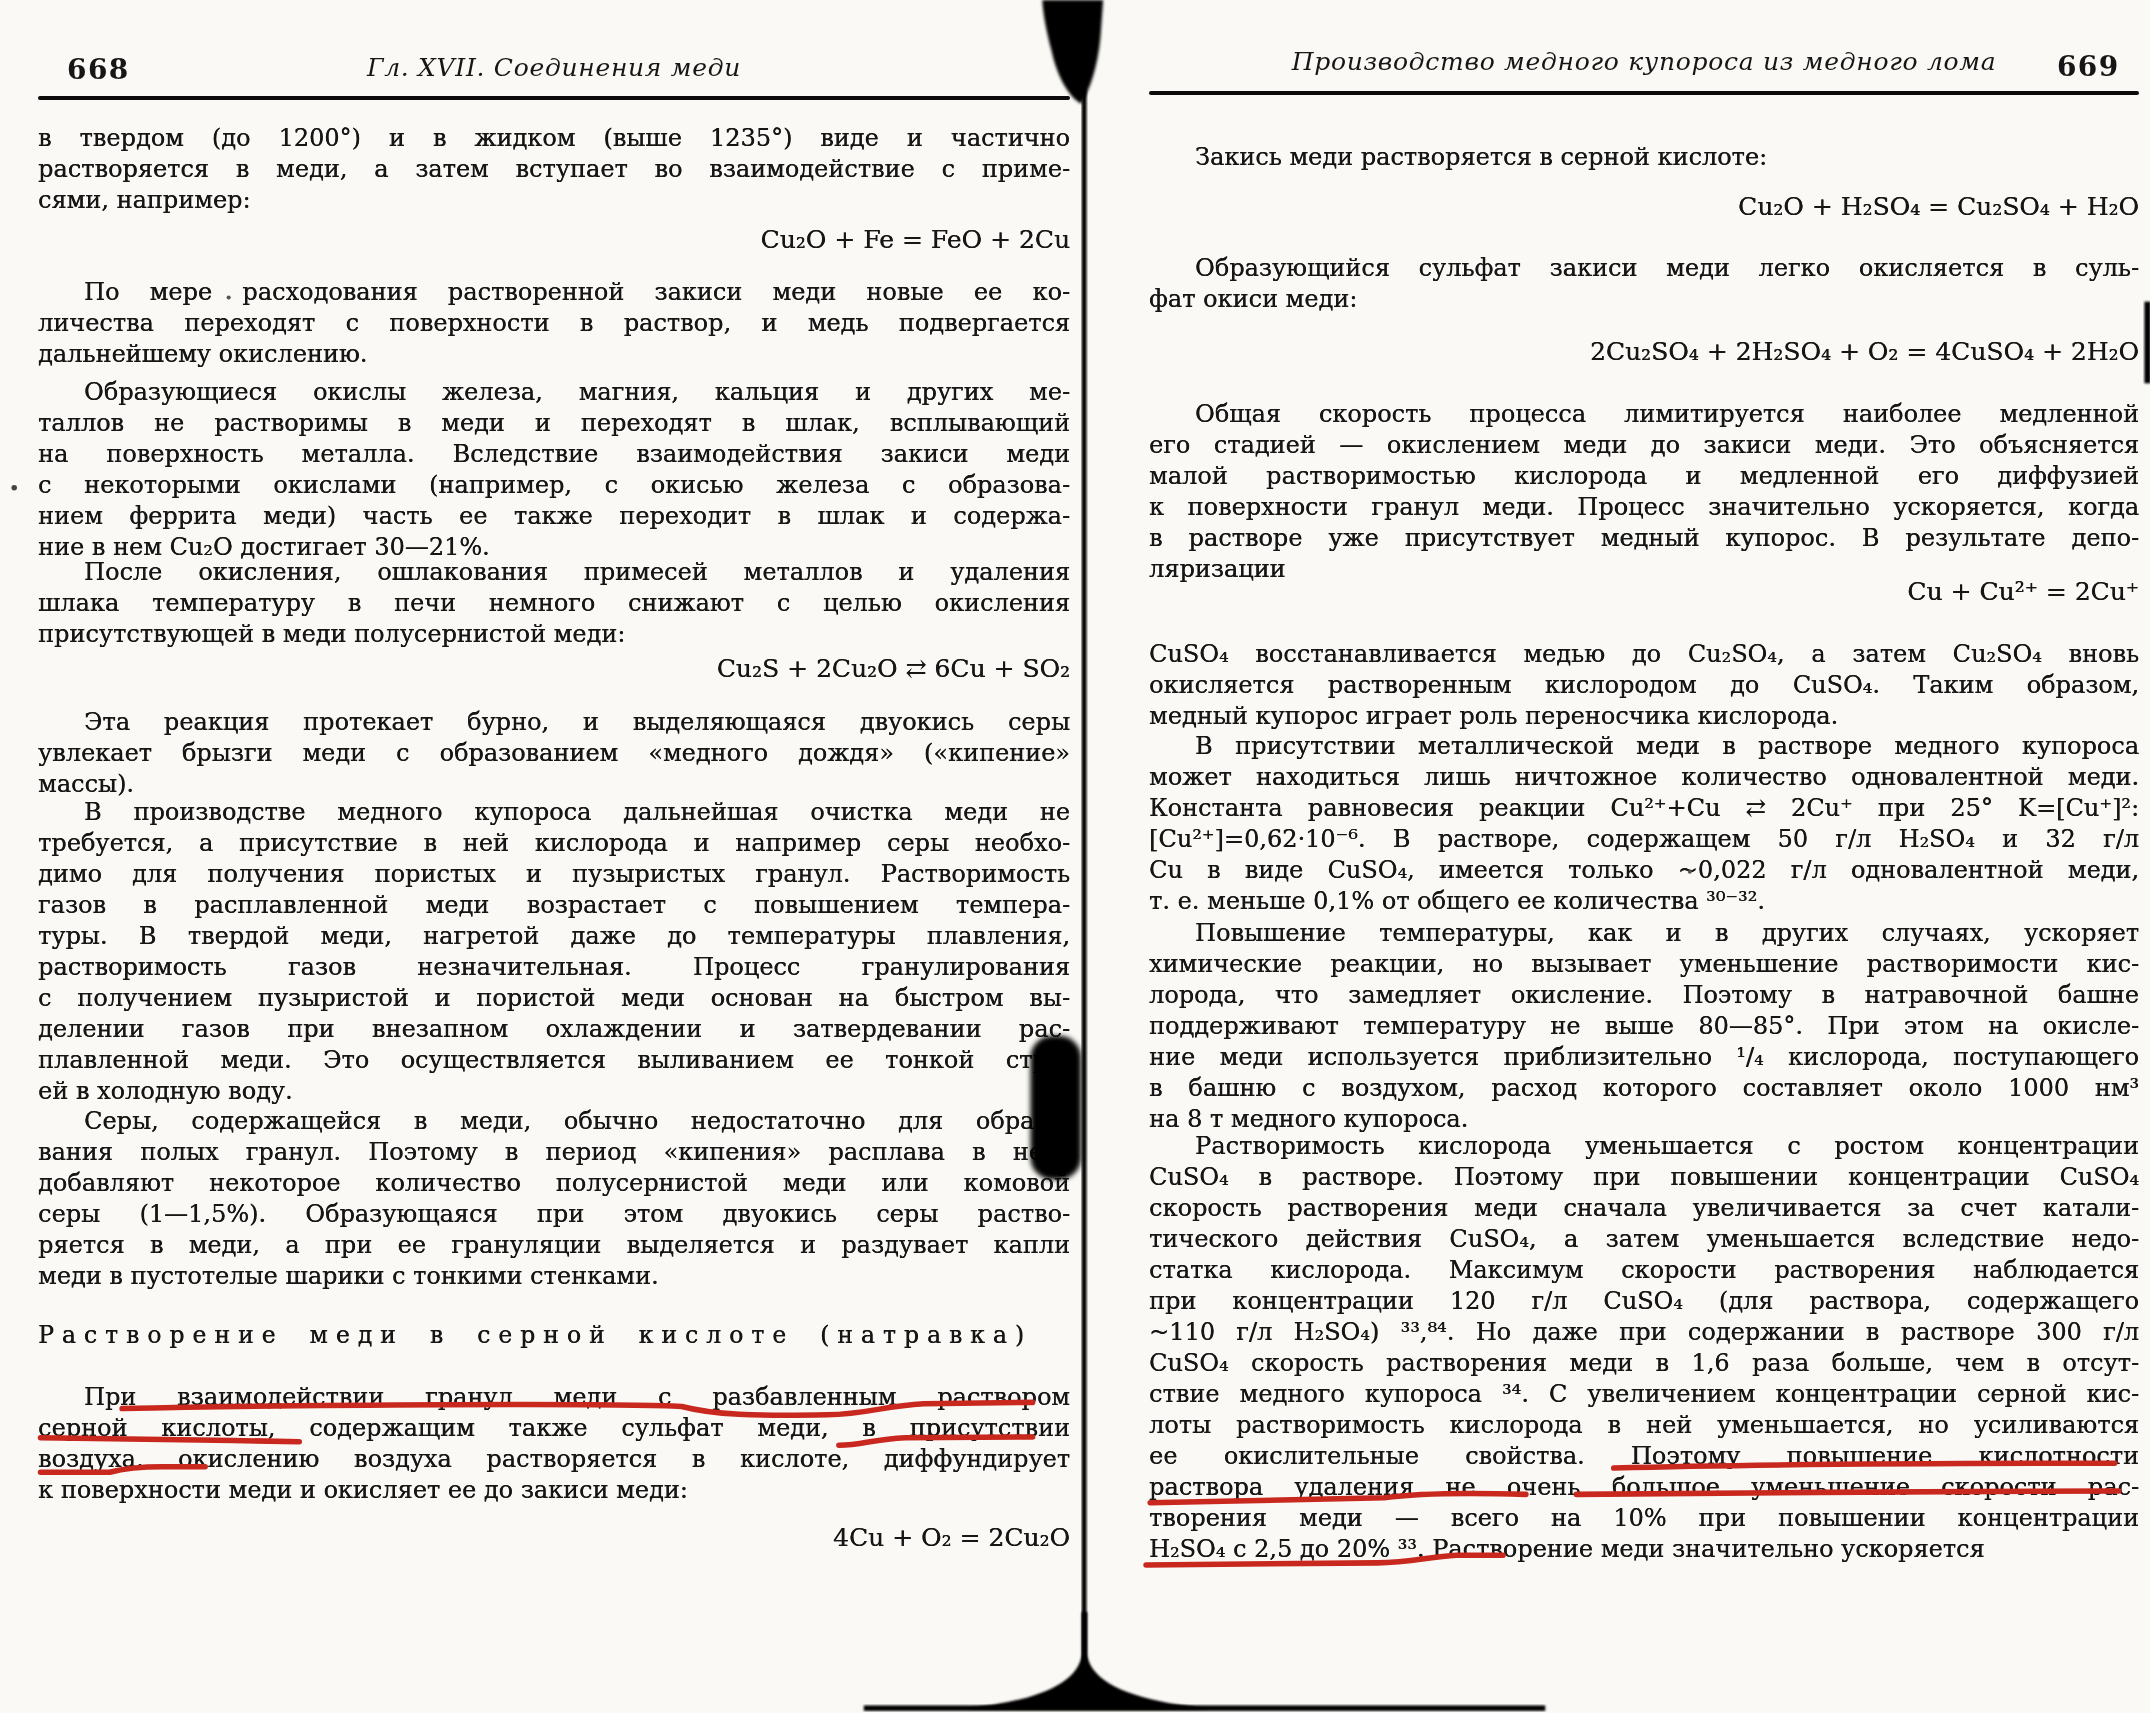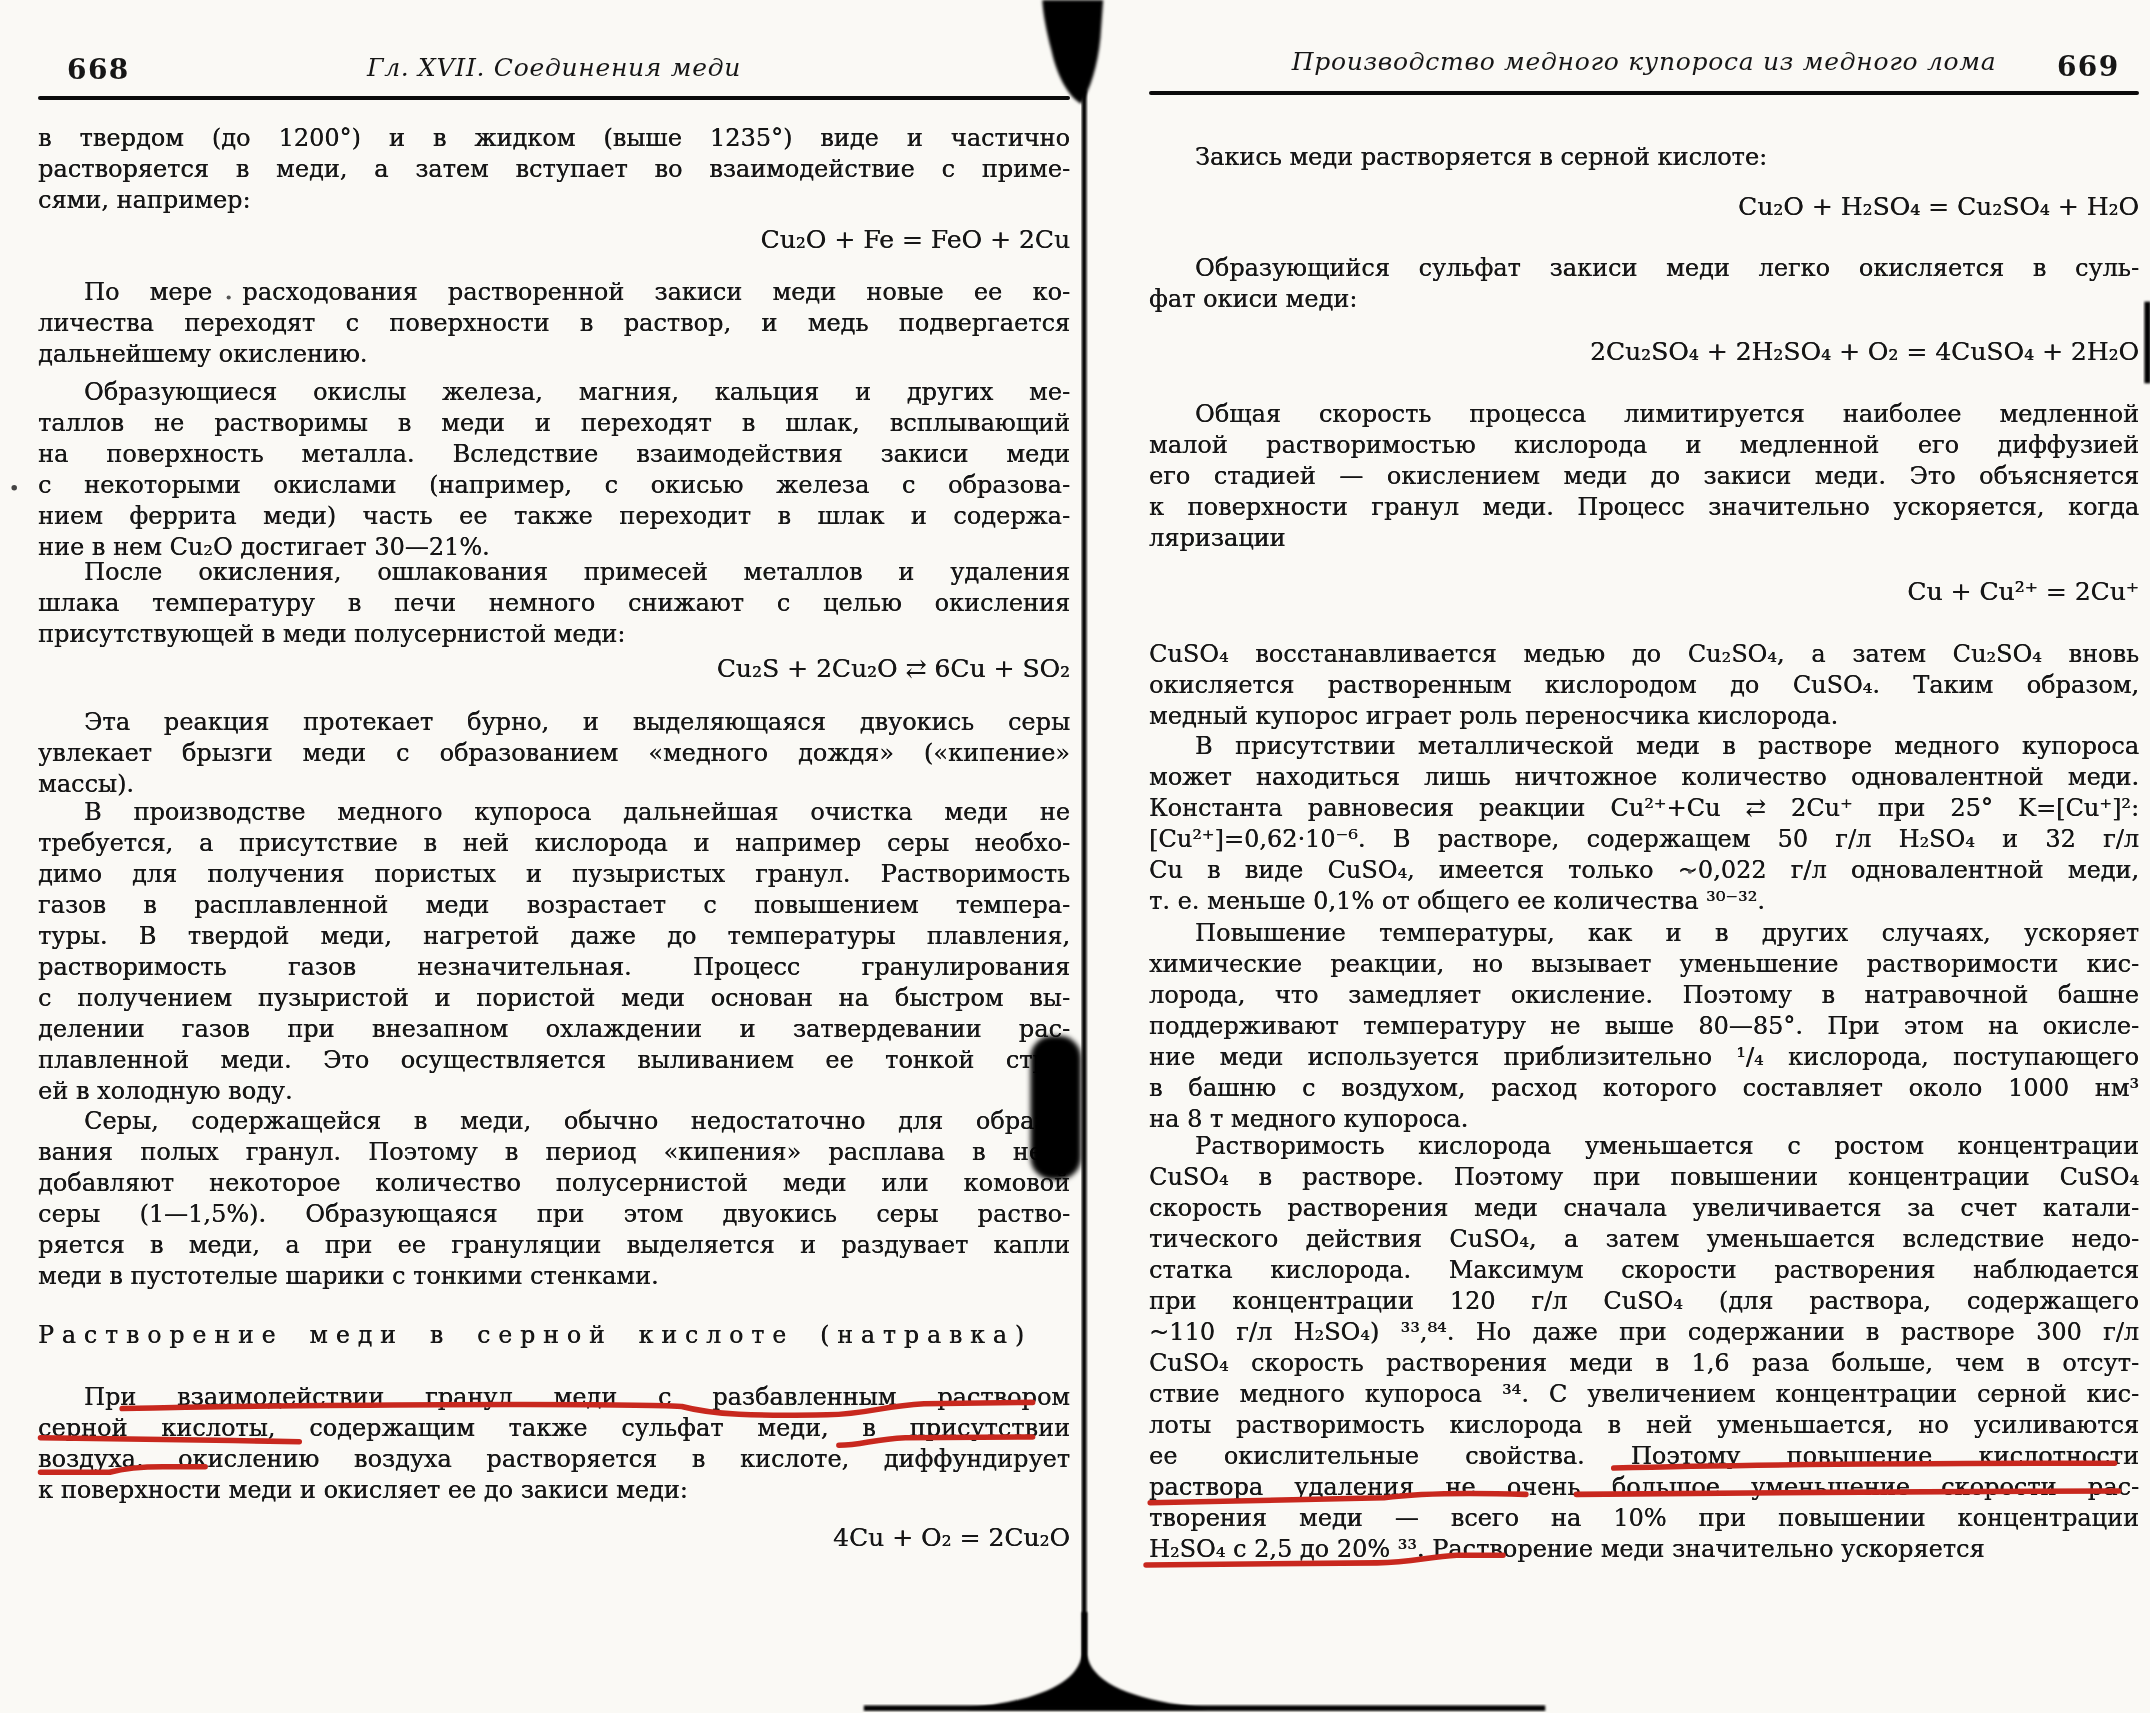--- a/index.html
+++ b/index.html
@@ -127,23 +127,24 @@
       <div class="ln last ind">Закись меди растворяется в серной кислоте:</div>
     </div>
   <div class="formula" id="Rf1">Cu₂O + H₂SO₄ = Cu₂SO₄ + H₂O</div>
   <div class="para" id="Rp1">
       <div class="ln ind">Образующийся сульфат закиси меди легко окисляется в суль-</div>
       <div class="ln last">фат окиси меди:</div>
     </div>
   <div class="formula" id="Rf2">2Cu₂SO₄ + 2H₂SO₄ + O₂ = 4CuSO₄ + 2H₂O</div>
   <div class="para" id="Rp2">
       <div class="ln ind">Общая скорость процесса лимитируется наиболее медленной</div>
+      <div class="ln">его стадией — окислением меди до закиси меди. Это объясняется</div>
       <div class="ln">малой растворимостью кислорода и медленной его диффузией</div>
-      <div class="ln">его стадией — окислением меди до закиси меди. Это объясняется</div>
       <div class="ln">к поверхности гранул меди. Процесс значительно ускоряется, когда</div>
+      <div class="ln">в растворе уже присутствует медный купорос. В результате депо-</div>
       <div class="ln last">ляризации</div>
     </div>
   <div class="formula" id="Rf3">Cu + Cu²⁺ = 2Cu⁺</div>
   <div class="para" id="Rp3">
       <div class="ln">CuSO₄ восстанавливается медью до Cu₂SO₄, а затем Cu₂SO₄ вновь</div>
       <div class="ln">окисляется растворенным кислородом до CuSO₄. Таким образом,</div>
       <div class="ln last">медный купорос играет роль переносчика кислорода.</div>
     </div>
   <div class="para" id="Rp4">
       <div class="ln ind">В присутствии металлической меди в растворе медного купороса</div>

